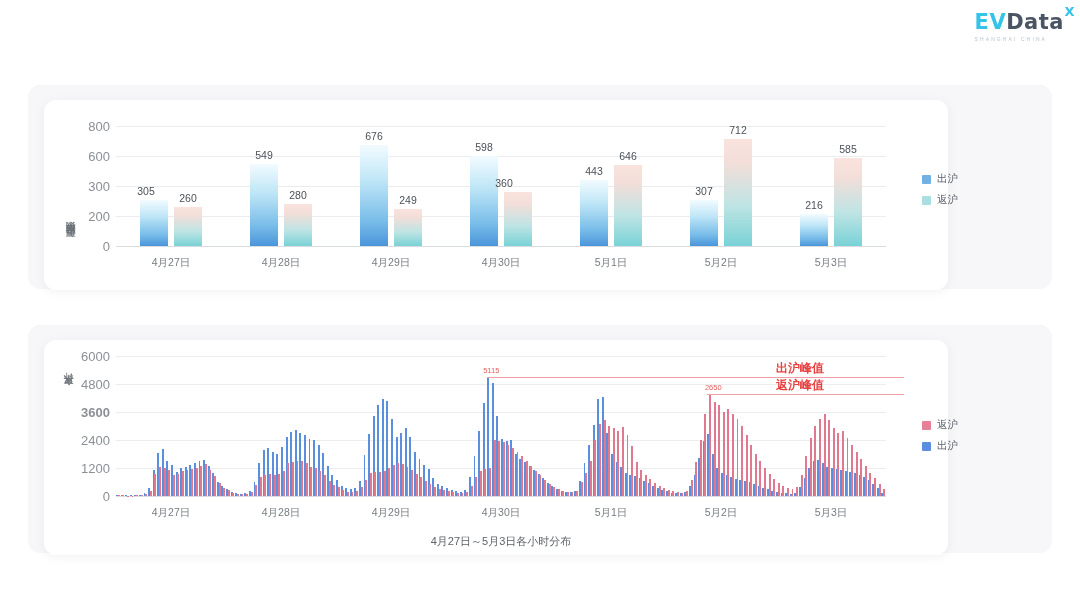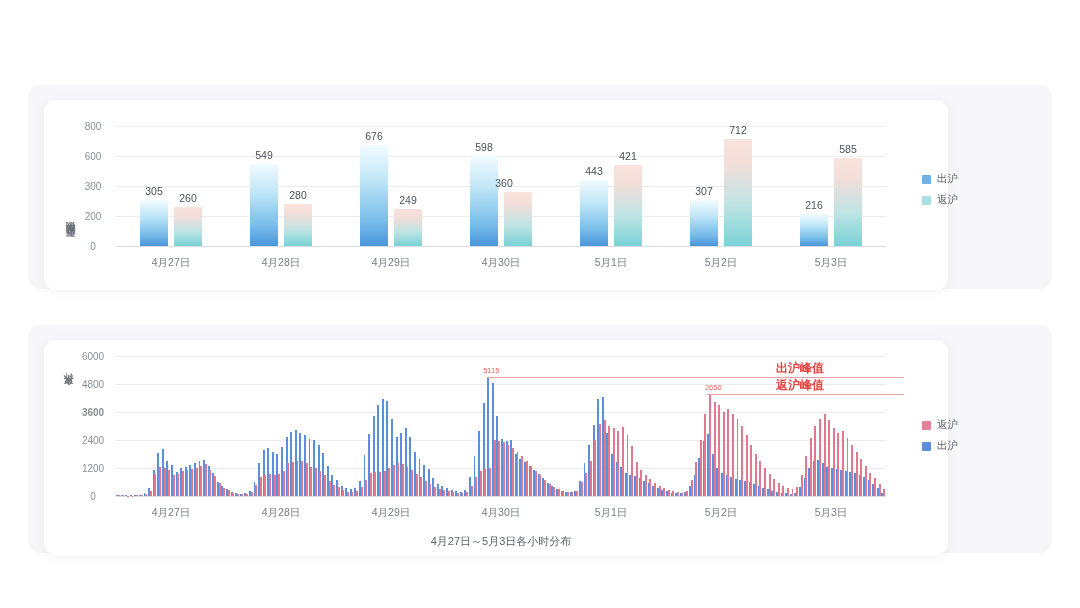--- a/index.html
+++ b/index.html
@@ -39,21 +39,21 @@
             font-size:15px; font-weight:700; letter-spacing:.6px;
             clip-path: polygon(0 0, 100% 0, 92% 100%, 8% 100%); }
   #ribbon1 { left:337px; top:81px; width:400px; }
   #ribbon2 { left:337px; top:321px; width:400px; }
 
   
   .plot { position:absolute; }
   .ylabel { position:absolute; writing-mode:vertical-rl; transform:rotate(180deg);
             font-size:10px; color:#6c7278; letter-spacing:1px; white-space:nowrap; }
   .ytick { position:absolute; right:5px; transform:translateY(-50%);
-           font-size:10px; color:#8b9096; text-align:center; }
+           font-size:13px; color:#8b9096; text-align:right; }
   .gridline { position:absolute; left:0; height:1px; background:#eaecef; }
   .xtick { position:absolute; transform:translateX(-50%); font-size:10.5px; color:#777c82; white-space:nowrap; }
 
   
   .bar { position:absolute; bottom:0; }
   .bar.out  { background:linear-gradient(180deg,#f2fbff 0%, #bfe6f7 35%, #79bde9 75%, #4a95da 100%); }
   .bar.ret  { background:linear-gradient(180deg,#fae3dd 0%, #f3ded9 22%, #bfe4e4 62%, #79d2d6 100%); }
   .barval { position:absolute; transform:translateX(-50%); font-size:10.5px; color:#4b5158; white-space:nowrap; }
 
   
@@ -70,38 +70,44 @@
   .annlabel { position:absolute; font-size:12px; font-weight:700; color:#e8403f; white-space:nowrap; }
   .peakval { position:absolute; font-size:7.5px; color:#e2605d; transform:translateX(-50%); white-space:nowrap; }
   .caption { position:absolute; transform:translateX(-50%); font-size:11px; color:#5d636a; white-space:nowrap; }
 </style>
 </head>
 <body>
 
 <div class="page">
 
   <div class="logo-bar">
+    <div class="evdata">
+      <div class="evdata-word">
+        <span class="ev">EV</span><span>Data</span><span class="x">X</span>
+      </div>
+      <div class="evdata-sub">SHANGHAI  CHINA</div>
+    </div>
   </div>
 
   <div class="shell" id="shell1"></div>
   <div class="card" id="card1">
     <div class="plot" id="plot1" style="left: 0px; top: 0px; width: 904px; height: 190px;">
         <div class="ylabel" style="left: 20px; top: 30px; height: 116px;">每万辆出行车辆数</div>
         <div class="gridline" style="left: 72px; top: 146px; width: 770px; background: rgb(217, 221, 225);"></div>
         <div class="ytick" style="left: 32px; top: 146px; width: 34px;">0</div>
         <div class="gridline" style="left: 72px; top: 116px; width: 770px; background: rgb(234, 236, 239);"></div>
         <div class="ytick" style="left: 32px; top: 116px; width: 34px;">200</div>
         <div class="gridline" style="left: 72px; top: 86px; width: 770px; background: rgb(234, 236, 239);"></div>
         <div class="ytick" style="left: 32px; top: 86px; width: 34px;">300</div>
         <div class="gridline" style="left: 72px; top: 56px; width: 770px; background: rgb(234, 236, 239);"></div>
         <div class="ytick" style="left: 32px; top: 56px; width: 34px;">600</div>
         <div class="gridline" style="left: 72px; top: 26px; width: 770px; background: rgb(234, 236, 239);"></div>
         <div class="ytick" style="left: 32px; top: 26px; width: 34px;">800</div>
         <div class="bar out" style="left: 96px; top: 100.25px; width: 28px; height: 45.75px;"></div>
-        <div class="barval" style="left: 110px; top: 85.25px; text-align: center;">305</div>
+        <div class="barval" style="left: 102px; top: 85.25px; text-align: center;">305</div>
         <div class="bar ret" style="left: 130px; top: 107px; width: 28px; height: 39px;"></div>
         <div class="barval" style="left: 144px; top: 92px;">260</div>
         <div class="xtick" style="left: 127px; top: 156px;">4月27日</div>
         <div class="bar out" style="left: 206px; top: 63.65px; width: 28px; height: 82.35px;"></div>
         <div class="barval" style="left: 220px; top: 48.65px;">549</div>
         <div class="bar ret" style="left: 240px; top: 104px; width: 28px; height: 42px;"></div>
         <div class="barval" style="left: 254px; top: 89px;">280</div>
         <div class="xtick" style="left: 237px; top: 156px;">4月28日</div>
         <div class="bar out" style="left: 316px; top: 44.6px; width: 28px; height: 101.4px;"></div>
         <div class="barval" style="left: 330px; top: 29.6px;">676</div>
@@ -109,21 +115,21 @@
         <div class="barval" style="left: 364px; top: 93.65px;">249</div>
         <div class="xtick" style="left: 347px; top: 156px;">4月29日</div>
         <div class="bar out" style="left: 426px; top: 56.3px; width: 28px; height: 89.7px;"></div>
         <div class="barval" style="left: 440px; top: 41.3px;">598</div>
         <div class="bar ret" style="left: 460px; top: 92px; width: 28px; height: 54px;"></div>
         <div class="barval" style="left: 460px; top: 77px;">360</div>
         <div class="xtick" style="left: 457px; top: 156px;">4月30日</div>
         <div class="bar out" style="left: 536px; top: 79.55px; width: 28px; height: 66.45px;"></div>
         <div class="barval" style="left: 550px; top: 64.55px;">443</div>
         <div class="bar ret" style="left: 570px; top: 65.3px; width: 28px; height: 80.7px;"></div>
-        <div class="barval" style="left: 584px; top: 50.3px;">421</div>
+        <div class="barval" style="left: 584px; top: 50.3px;">646</div>
         <div class="xtick" style="left: 567px; top: 156px;">5月1日</div>
         <div class="bar out" style="left: 646px; top: 99.95px; width: 28px; height: 46.05px;"></div>
         <div class="barval" style="left: 660px; top: 84.95px;">307</div>
         <div class="bar ret" style="left: 680px; top: 39.2px; width: 28px; height: 106.8px;"></div>
         <div class="barval" style="left: 694px; top: 24.2px;">712</div>
         <div class="xtick" style="left: 677px; top: 156px;">5月2日</div>
         <div class="bar out" style="left: 756px; top: 113.6px; width: 28px; height: 32.4px;"></div>
         <div class="barval" style="left: 770px; top: 98.6px;">216</div>
         <div class="bar ret" style="left: 790px; top: 58.25px; width: 28px; height: 87.75px;"></div>
         <div class="barval" style="left: 804px; top: 43.25px;">585</div>

